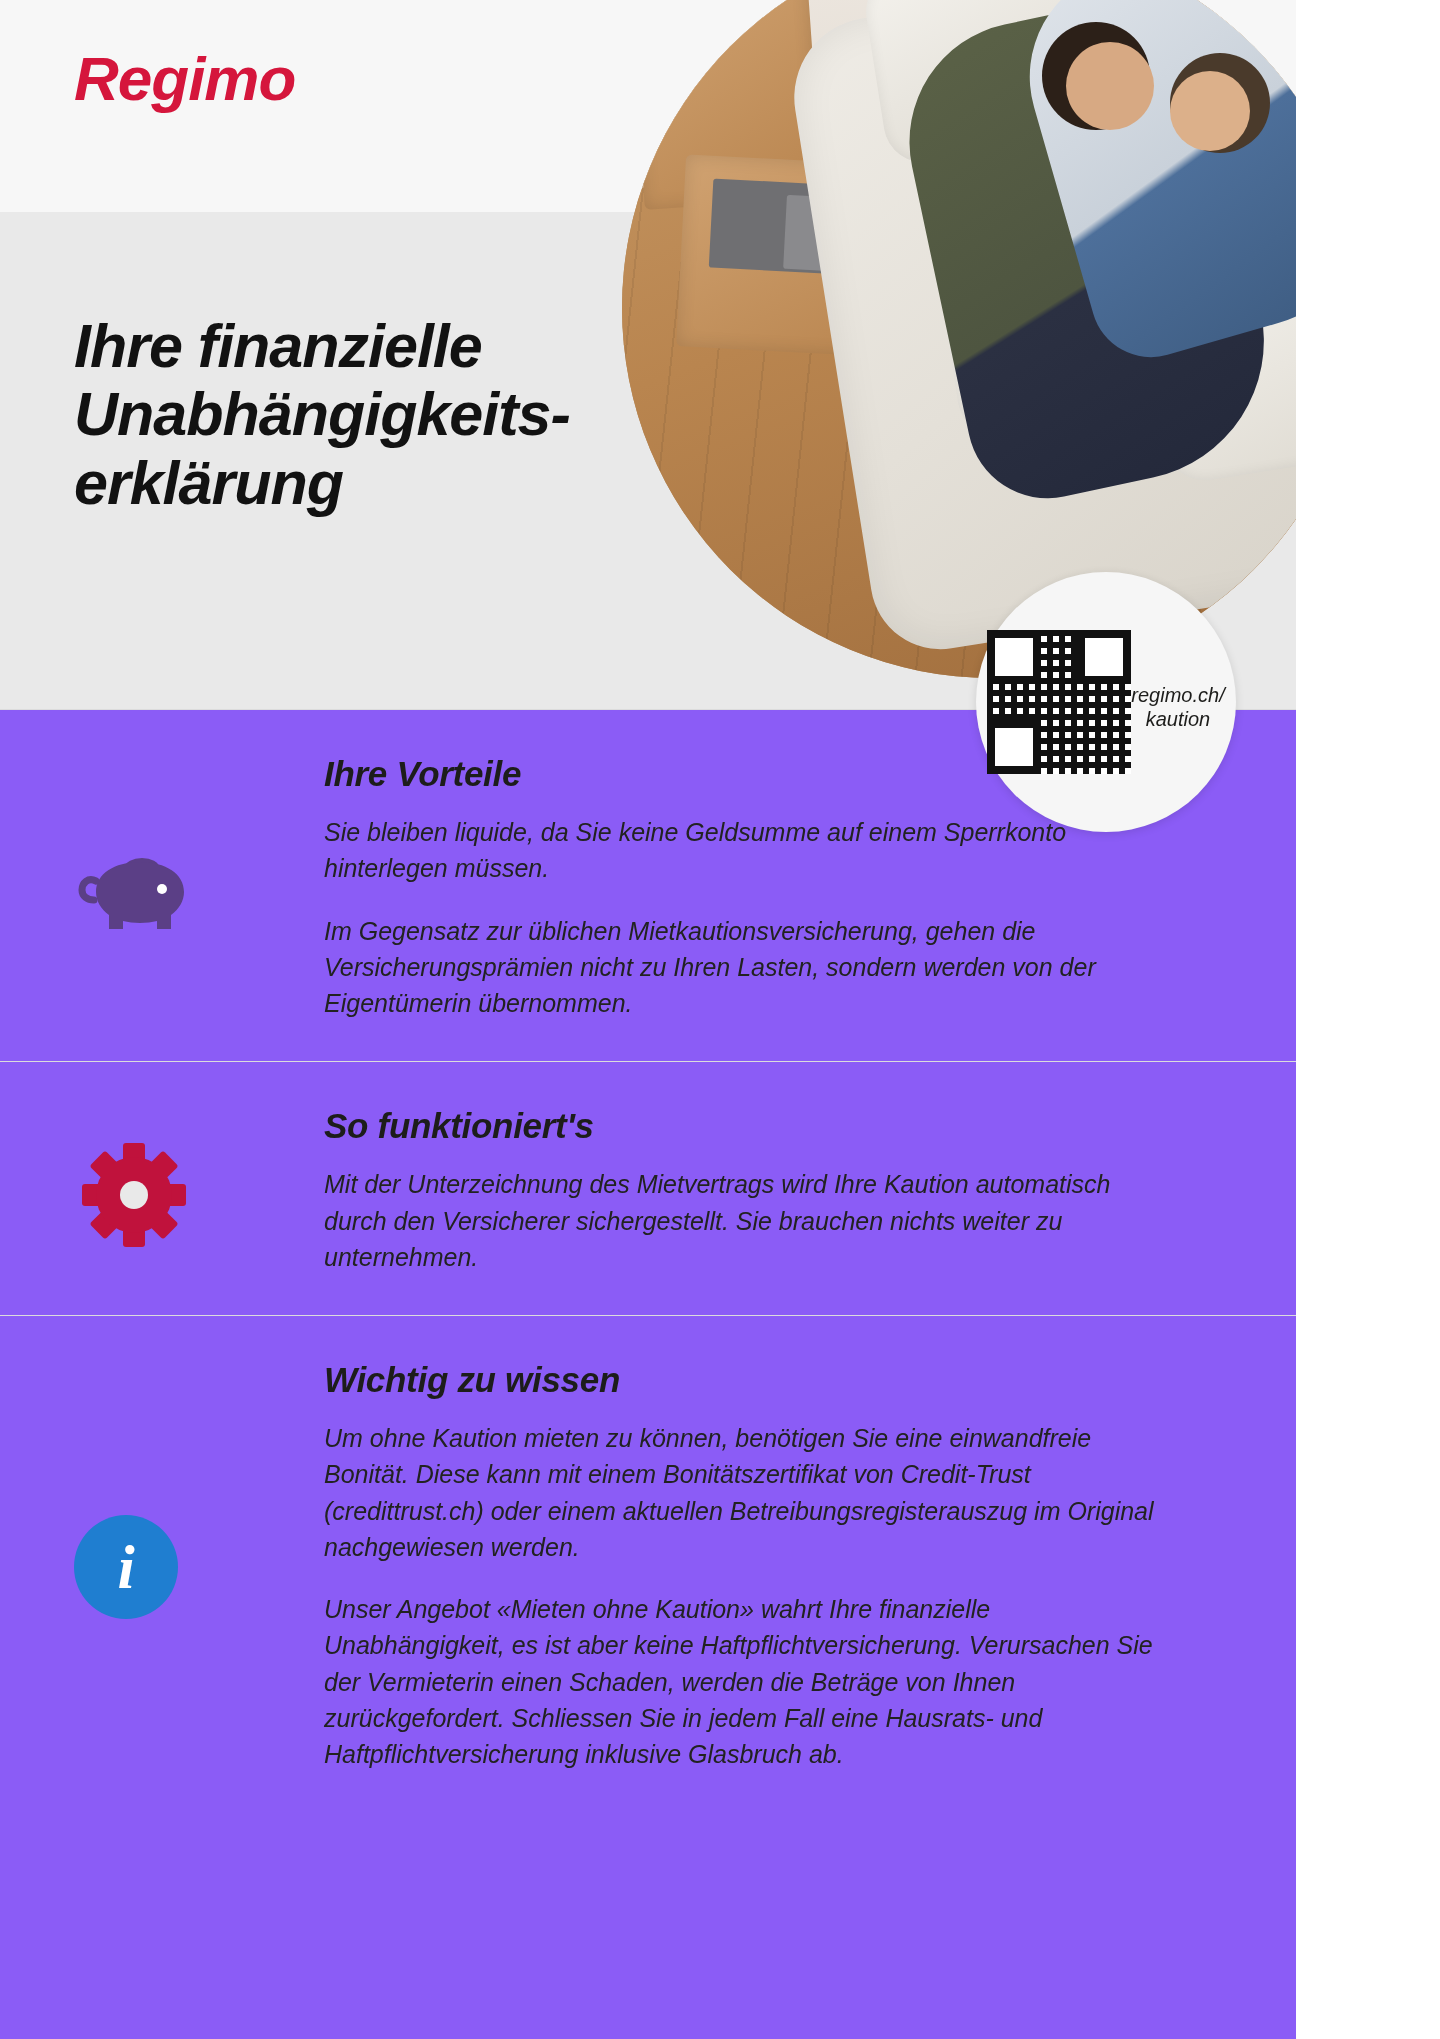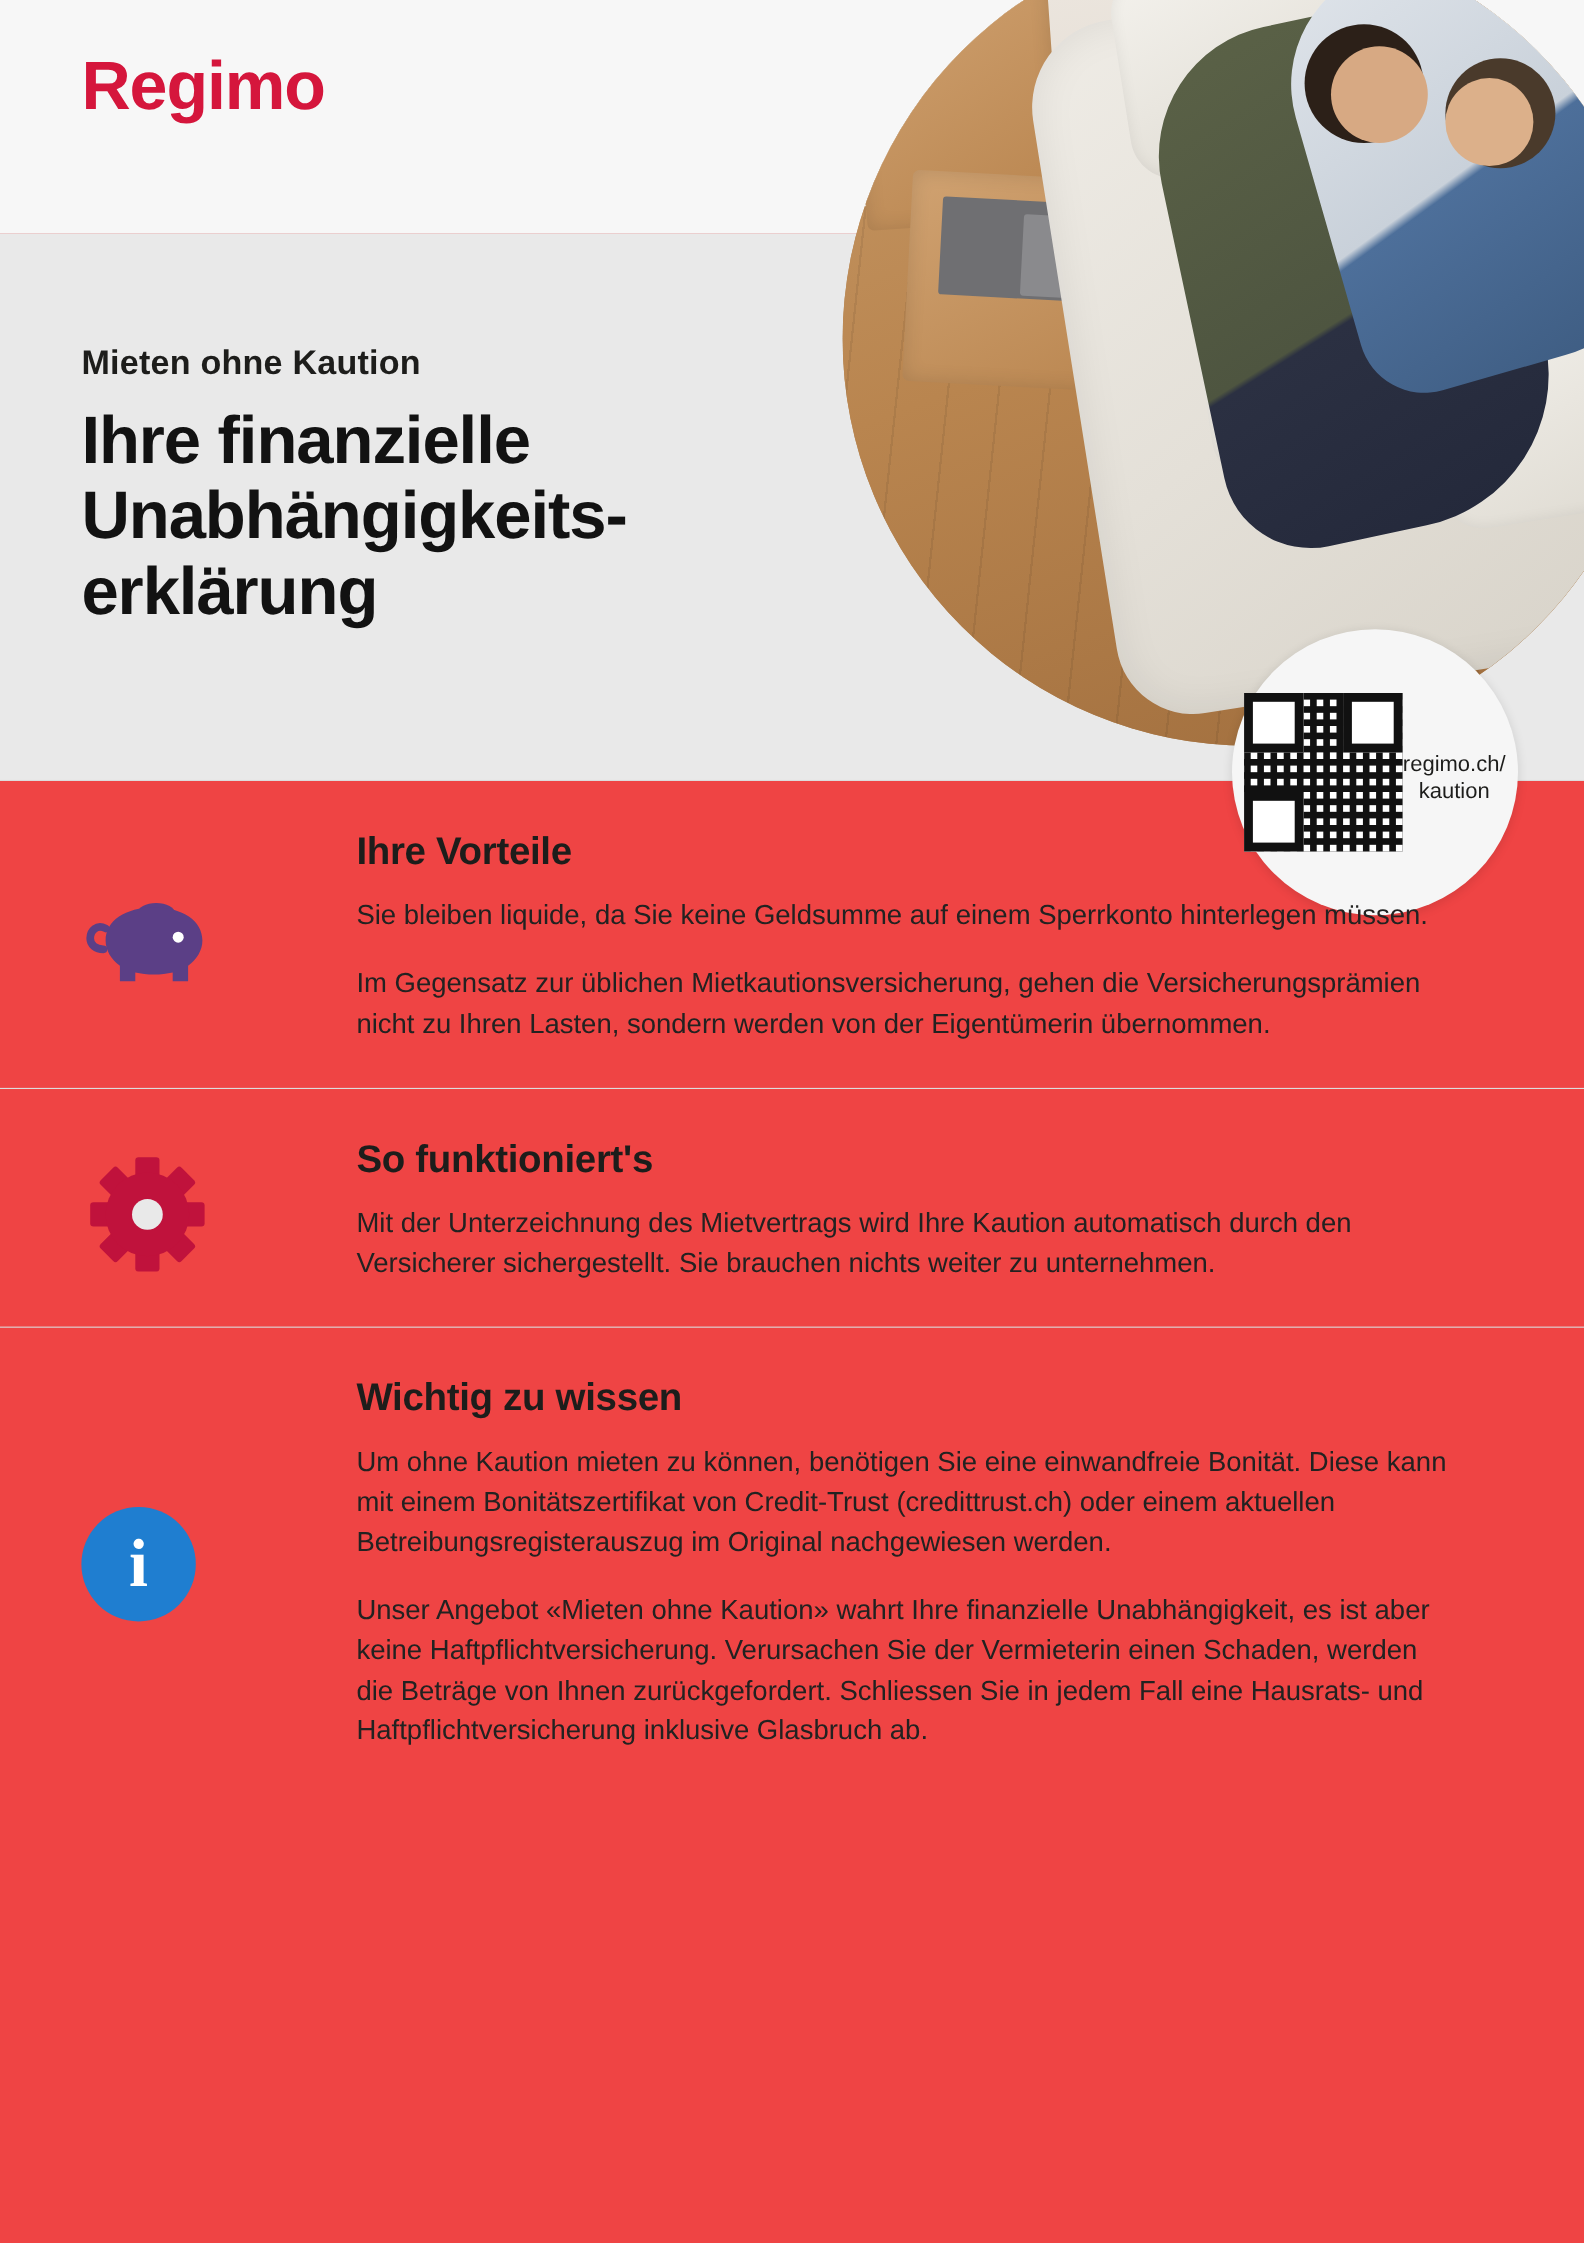--- a/index.html
+++ b/index.html
@@ -10,24 +10,25 @@
   body {
     width: 1440px;
     min-height: 2039px;
     font-family: "Liberation Sans", sans-serif;
     color: #1d1d1b;
     -webkit-font-smoothing: antialiased;
   }
 
   .page {
     position: relative;
-    width: 1440px;
+    width: 1296px;
     min-height: 2039px;
-    background: #ef4444;
+    background: #8b5cf6;
     overflow: hidden;
+    font-style: italic;
   }
 
   
   .header-band {
     position: relative;
     height: 212px;
     background: #f7f7f7;
   }
   .brand {
     position: absolute;
@@ -296,21 +297,20 @@
         <div class="cushion c3"></div>
         <div class="cushion c4"></div>
         <div class="person-a"></div>
         <div class="person-b"></div>
         <div class="head-a"></div>
         <div class="head-b"></div>
       </div>
     </div>
 
     <div class="hero-text">
-      <p class="kicker">Mieten ohne Kaution</p>
       <h1 class="headline">Ihre finanzielle
 Unabhängigkeits-
 erklärung</h1>
     </div>
 
     <div class="qr-badge">
       <div class="qr">
           <span class="eye3"></span>
         </div>
       <div class="qr-label">regimo.ch/

